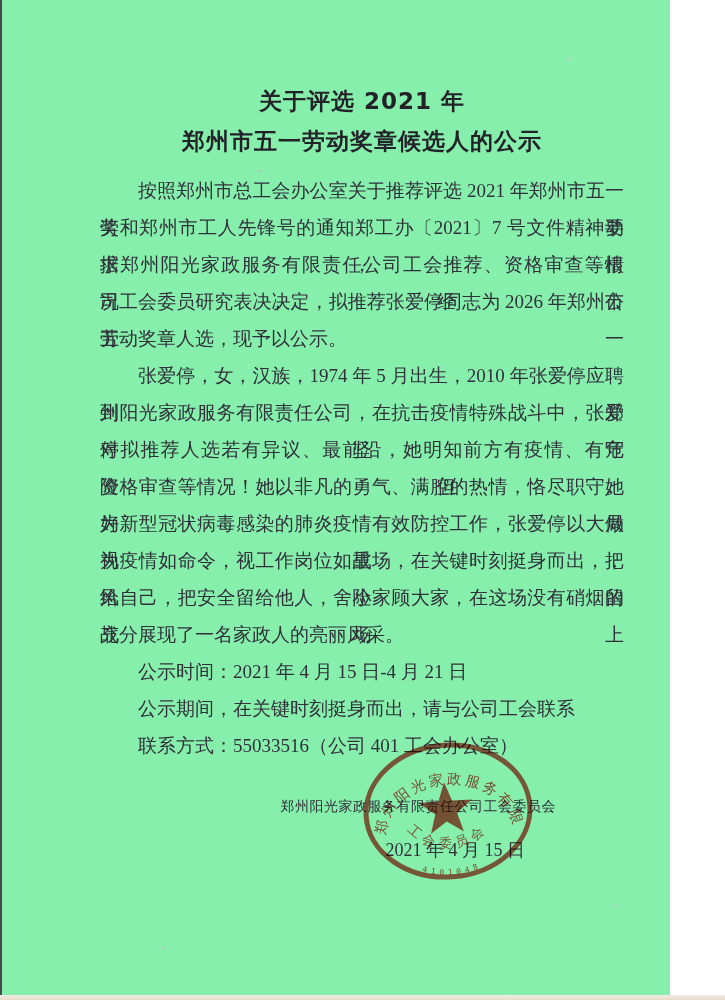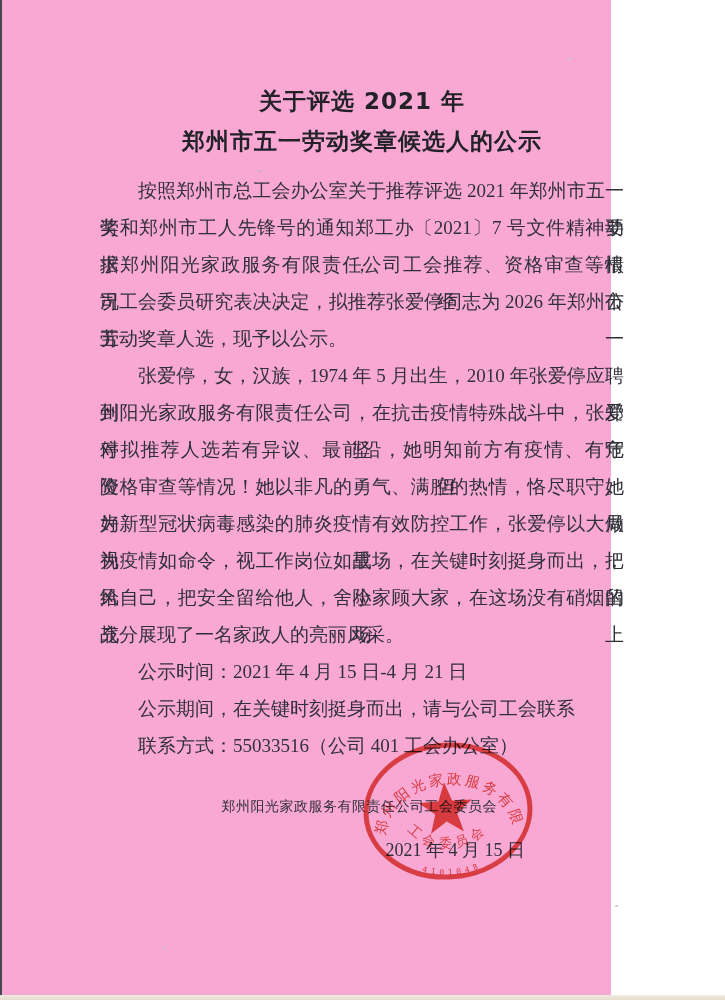--- a/index.html
+++ b/index.html
@@ -5,23 +5,23 @@
   html, body {
     margin: 0;
     padding: 0;
     width: 725px;
     height: 1000px;
     overflow: hidden;
     font-family: "Liberation Serif", "DejaVu Serif", serif;
   }
   .page {
     position: relative;
-    width: 611px;
+    width: 670px;
     height: 1000px;
-    background: #f9a8d4;
+    background: #86efac;
     color: #32323a;
   }
   
   .edge-left {
     position: absolute; left: 0; top: 0; width: 2px; height: 1000px;
     background: #47474f;
   }
   .edge-bottom {
     position: absolute; left: 0; bottom: 0; width: 725px; height: 5px;
     background: linear-gradient(to bottom, #f1ebe2, #e7ddcd);

